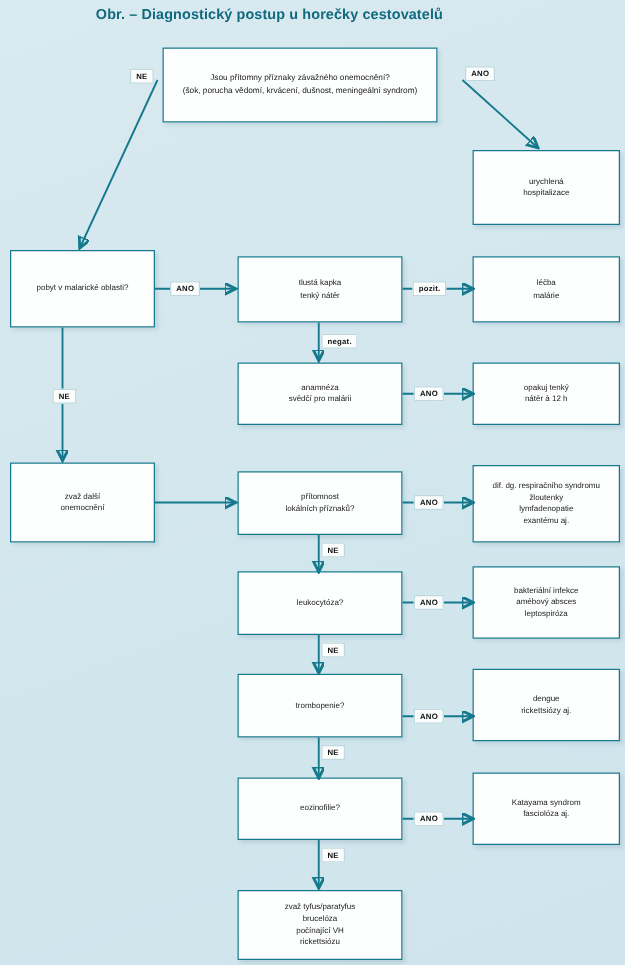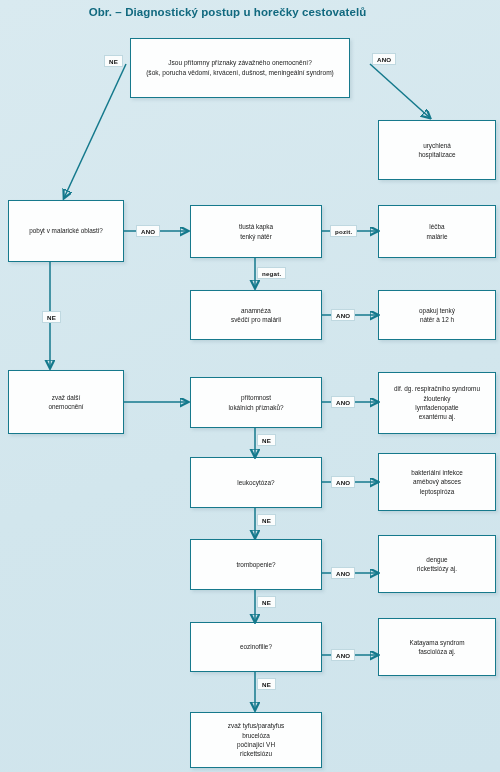--- a/index.html
+++ b/index.html
@@ -11,21 +11,21 @@
   }
   #root {
     position: relative;
     width: 500px; height: 772px;
     background: linear-gradient(160deg,#d9eaf0 0%, #d2e6ed 55%, #cfe4ec 100%);
   }
 
   
   .title {
     position: absolute;
-    left: 12px; top: 6px; width: 412px;
+    left: 0; top: 6px; width: 412px;
     text-align: center;
     font-size: 11.5px;
     font-weight: bold;
     color: #11697f;
     letter-spacing: .1px;
     padding-left: 19px;
   }
 
   
   .node {

